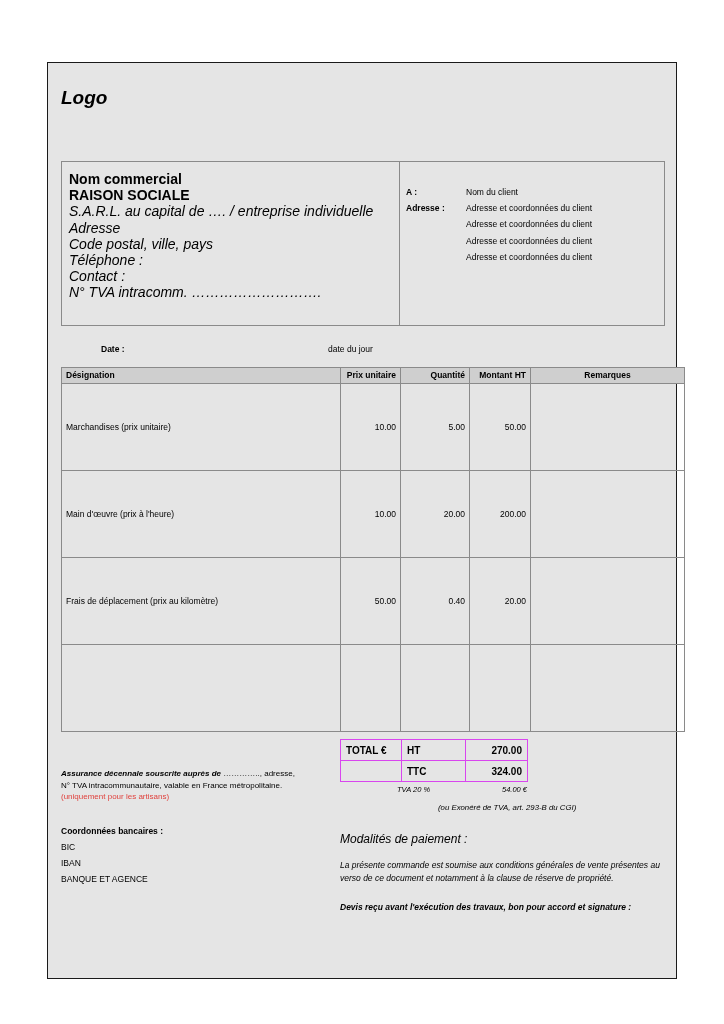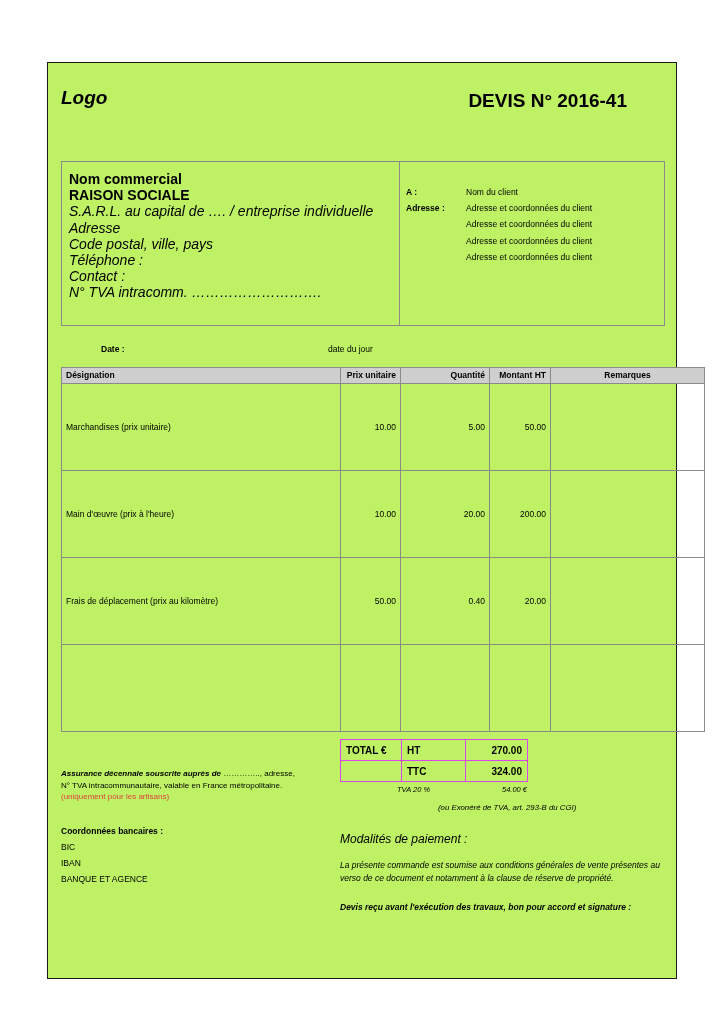--- a/index.html
+++ b/index.html
@@ -18,21 +18,21 @@
   }
 
   
   #page-sheet {
     position: absolute;
     left: 47px;
     top: 62px;
     width: 630px;
     height: 917px;
     border: 1.5px solid #1a1a1a;
-    background: #bef264;
+    background: #e5e5e5;
   }
 
   .inner {
     position: absolute;
     left: 13px;
     top: 14px;
     width: 604px;
   }
 
   
@@ -124,21 +124,21 @@
   }
   table.items thead th {
     background: #cfcfcf;
     height: 15px;
     font-weight: bold;
     line-height: 15px;
     padding: 0 4px;
   }
   th.c-desig { text-align: left; width: 279px; }
   th.c-pu    { text-align: right; width: 60px; }
-  th.c-qte   { text-align: right; width: 89px; }
+  th.c-qte   { text-align: right; width: 69px; }
   th.c-mht   { text-align: right; width: 61px; }
   th.c-rem   { text-align: center; width: 154px; }
 
   table.items tbody td {
     height: 87px;
     vertical-align: middle;
   }
   td.desig { text-align: left; }
   td.num   { text-align: right; }
   td.rem   { text-align: left; }
@@ -218,21 +218,20 @@
   }
 </style>
 </head>
 <body>
 
 <div id="page-sheet">
   <div class="inner">
 
     <div class="header-row">
       <div class="logo-text">Logo</div>
-      <div class="devis-title">DEVIS N° 2016-41</div>
     </div>
 
     <div class="parties-box">
       <div class="party-left">
         <div class="line bold">Nom commercial</div>
         <div class="line bold">RAISON SOCIALE</div>
         <div class="line ital">S.A.R.L. au capital de …. / entreprise individuelle</div>
         <div class="line ital">Adresse</div>
         <div class="line ital">Code postal, ville, pays</div>
         <div class="line ital">Téléphone :</div>

